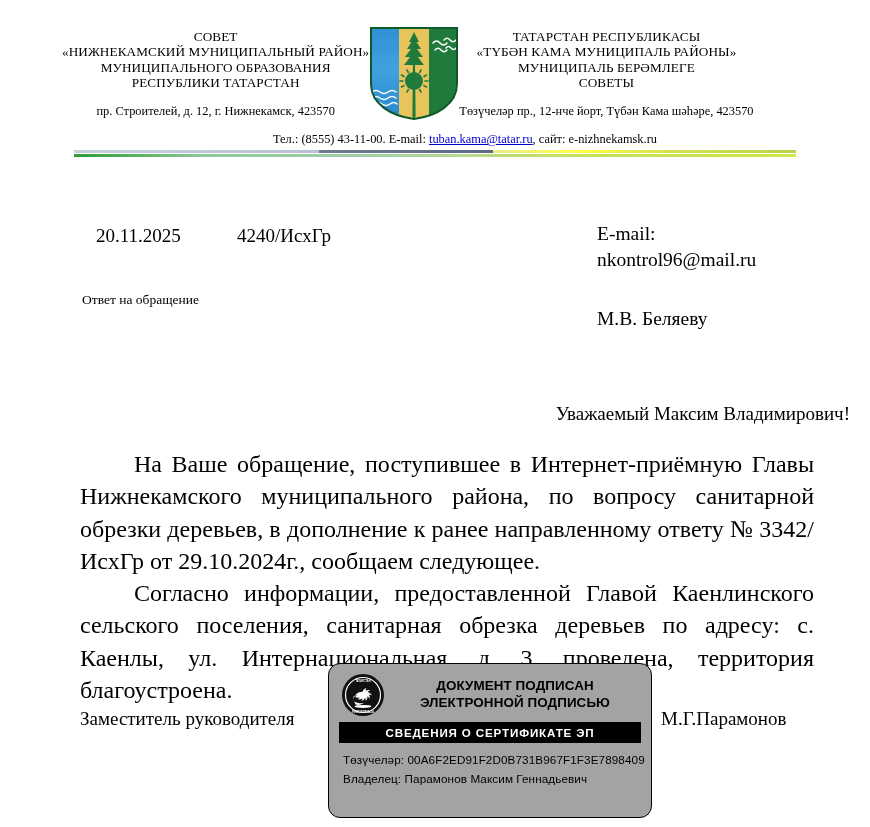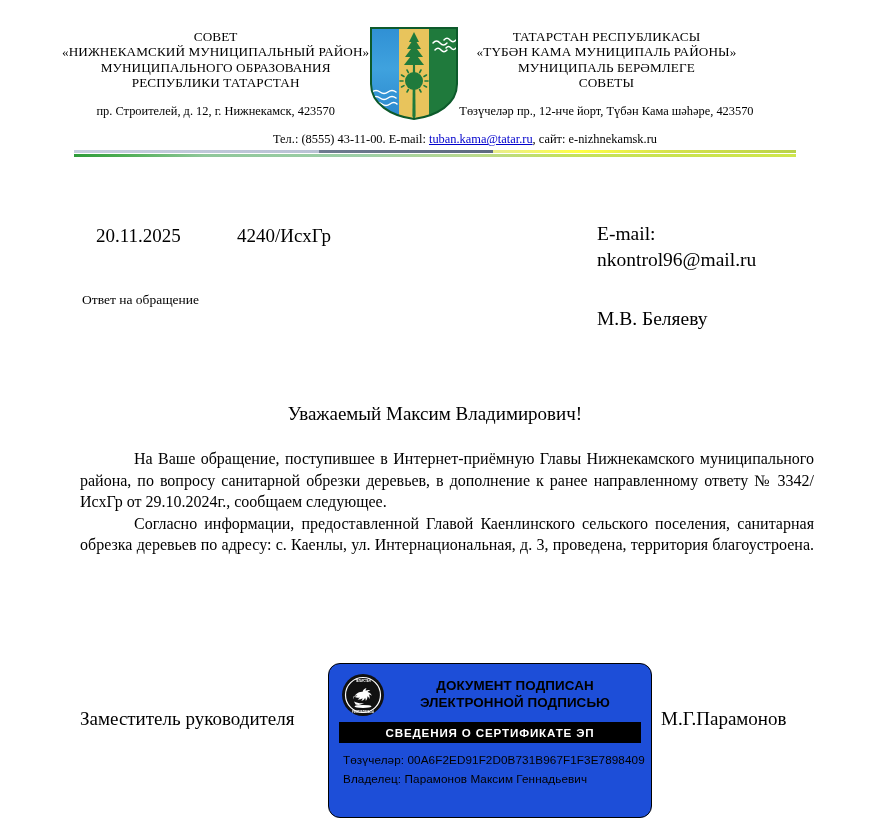--- a/index.html
+++ b/index.html
@@ -127,28 +127,29 @@
     left: 597px; top: 308px;
     font-size: 19.5px;
     white-space: nowrap;
   }
 
   
   .salutation {
     position: absolute;
     left: 0; top: 403px;
     width: 870px;
-    text-align: center;
+    text-align: right;
+    padding-right: 20px;
     font-size: 19px;
   }
   .body-text {
     position: absolute;
     left: 80px; top: 448px;
     width: 734px;
-    font-size: 16px;
+    font-size: 24px;
     line-height: 1.345;
     text-align: justify;
     text-justify: inter-word;
   }
   .body-text p {
     margin: 0;
     text-indent: 54px;
     text-align: justify;
   }
   .body-text p:last-child::after {
@@ -172,21 +173,21 @@
   }
 
   
   .ds-stamp {
     position: absolute;
     left: 328px; top: 663px;
     width: 324px;
     height: 155px;
     border: 1.6px solid #000;
     border-radius: 12px;
-    background: #1d4ed8;
+    background: #a3a3a3;
     padding: 7px 9px 0 9px;
     font-family: "Liberation Sans", "DejaVu Sans", sans-serif;
   }
   .ds-head {
     display: flex;
     align-items: center;
     gap: 7px;
     padding: 2px 0 4px 3px;
   }
   .ds-seal { flex: 0 0 auto; }

